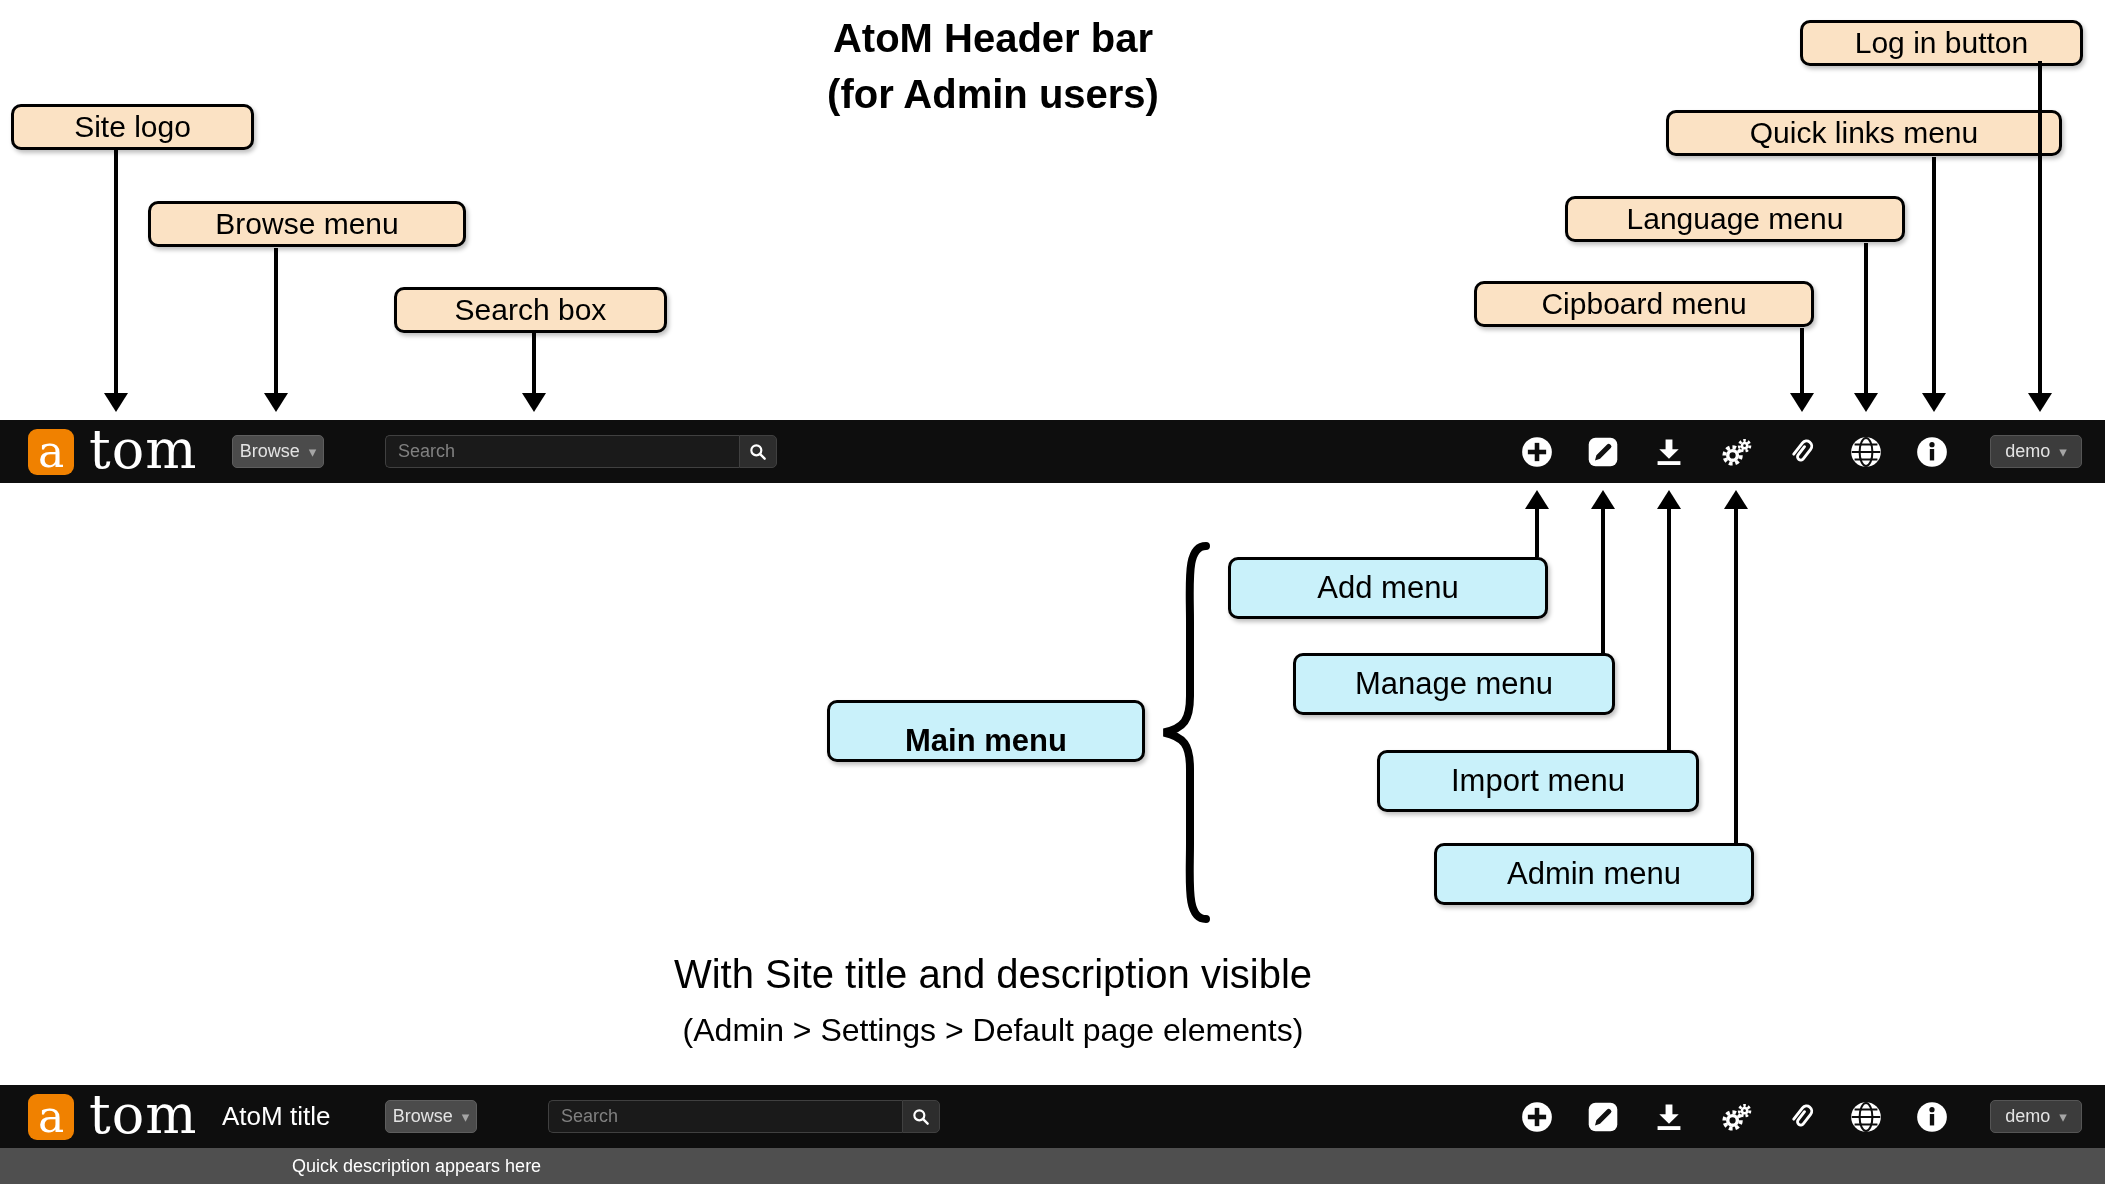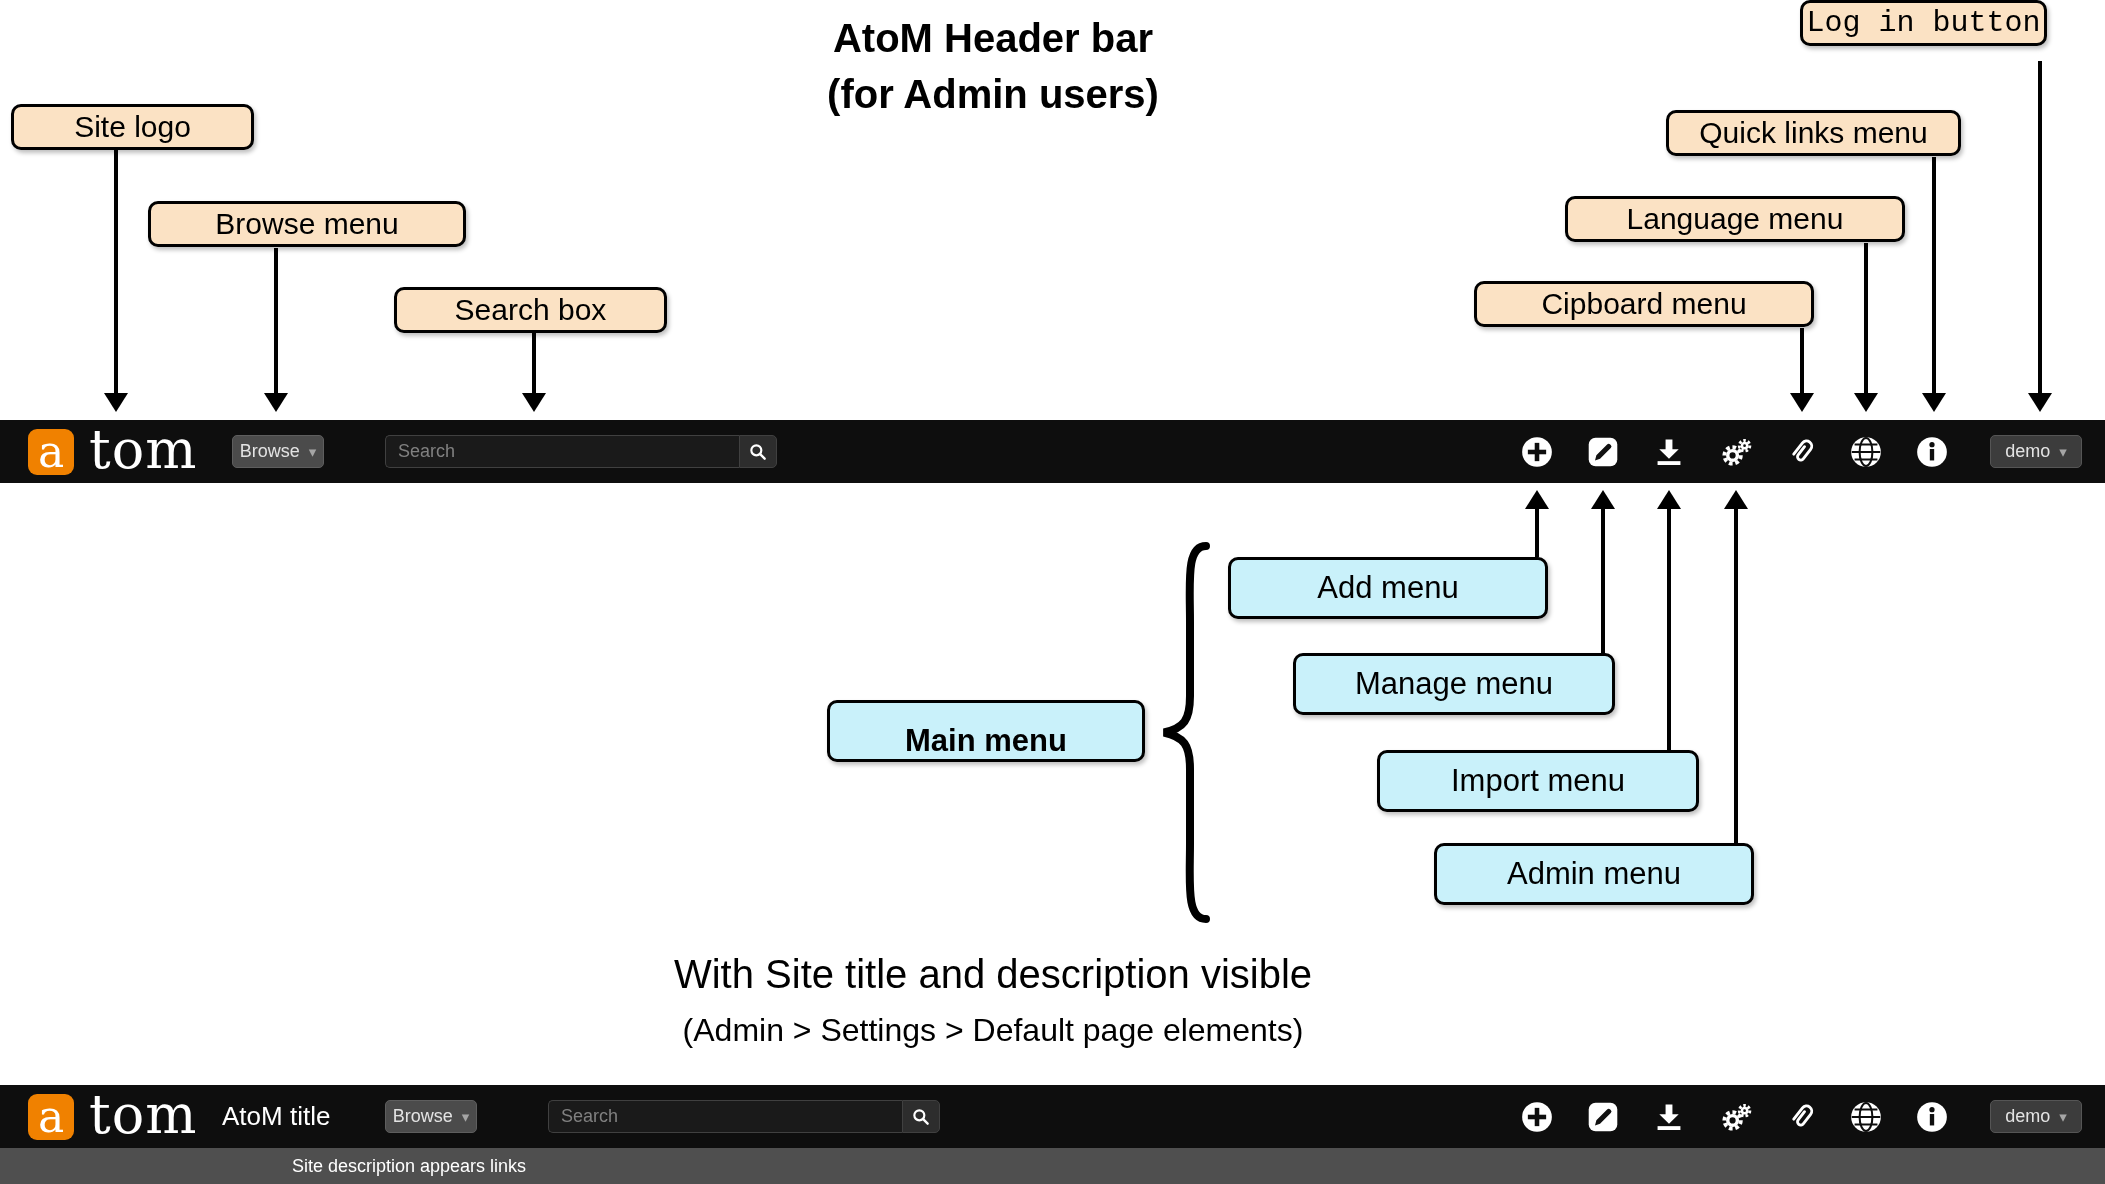--- a/index.html
+++ b/index.html
@@ -80,24 +80,24 @@
     </div>
   <div class="callout" style="left:394px; top:287px; width:273px;">
       <span>Search box</span>
     </div>
   <div class="callout" style="left:1474px;top:281px; width:340px;">
       <span>Cipboard menu</span>
     </div>
   <div class="callout" style="left:1565px;top:196px; width:340px;text-align:center;">
       <span>Language menu</span>
     </div>
-  <div class="callout" style="left:1666px;top:110px; width:295px;">
+  <div class="callout" style="left:1666px;top:110px; width:396px;">
       <span>Quick links menu</span>
     </div>
-  <div class="callout" style="left:1800px;top:0;  width:247px;font-family:Liberation Mono, monospace;">
+  <div class="callout" style="left:1800px;top:20px;  width:283px;">
       <span>Log in button</span>
     </div>
 
   <div class="arr down" style="left:114px;  top:150px; height:244px;"></div>
   <div class="arr down" style="left:274px;  top:248px; height:146px;"></div>
   <div class="arr down" style="left:532px;  top:333px; height:61px;"></div>
   <div class="arr down" style="left:1800px; top:328px; height:66px;"></div>
   <div class="arr down" style="left:1864px; top:243px; height:151px;"></div>
   <div class="arr down" style="left:1932px; top:157px; height:237px;"></div>
   <div class="arr down" style="left:2038px; top:61px;  height:333px;"></div>
@@ -281,16 +281,16 @@
         <rect x="12.1" y="11.4" width="3.8" height="10" fill="#0e0e0e"></rect>
       </svg>
     </button>
     <button class="hbtn user" style="left:1990px; width:92px;">
       <span>demo</span>
       <span class="caret">▾</span>
     </button>
   </div>
 
   <div class="desc-bar">
-    <div class="desc-text">Site description appears links</div>
+    <div class="desc-text">Quick description appears here</div>
   </div>
 
 </div>
 
 </body></html>

